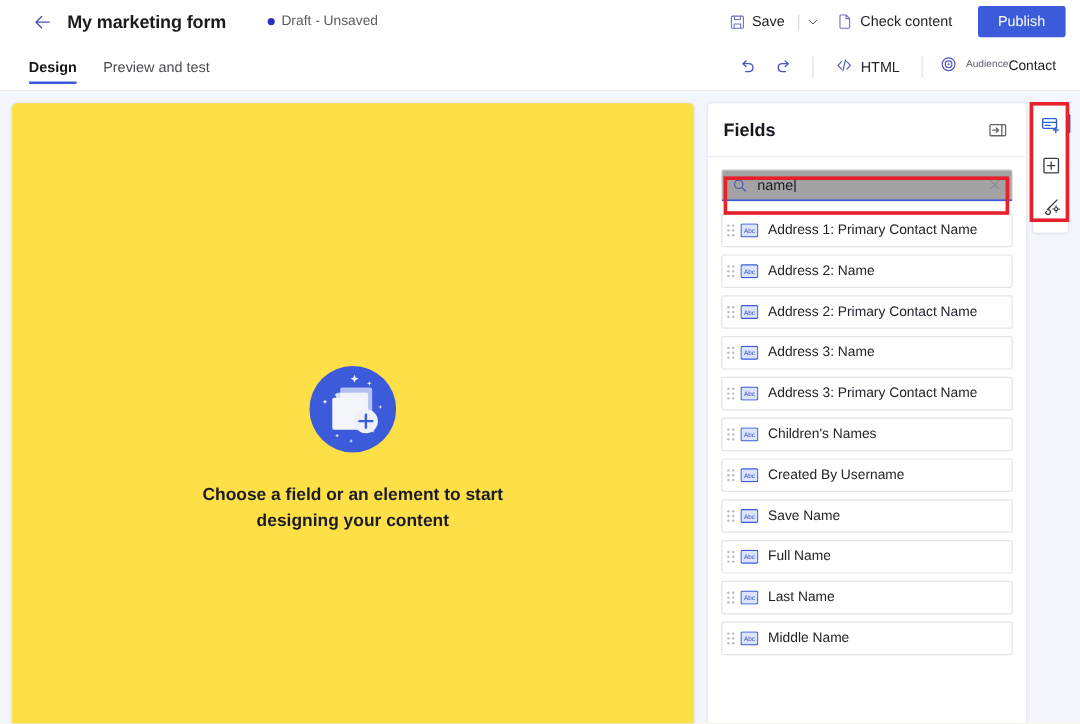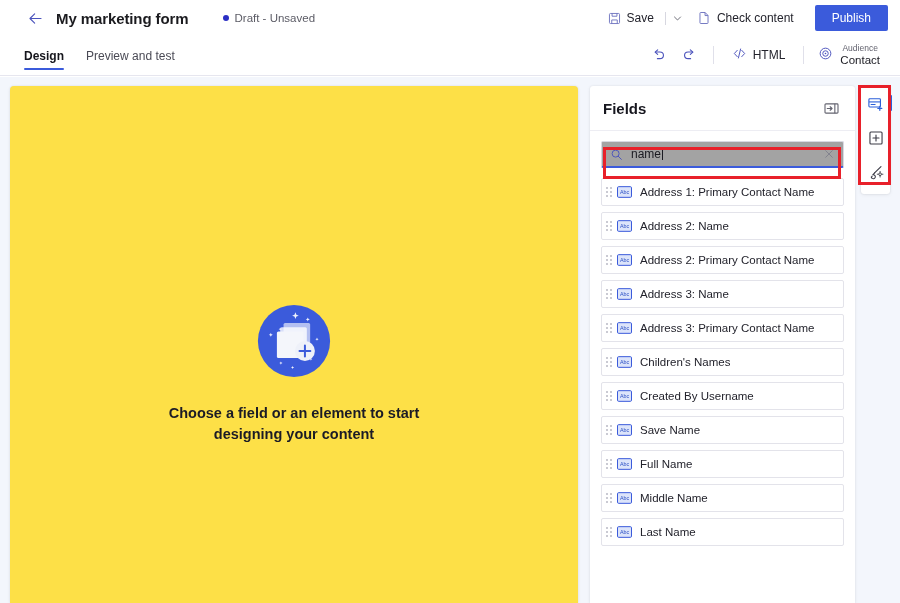--- a/index.html
+++ b/index.html
@@ -77,21 +77,21 @@
   .html-btn {
     display: flex; align-items: center; gap: 6px; font-size: 12px; color: #23232c;
     padding: 4px 8px; border-radius: 3px; cursor: pointer;
   }
   .html-btn .ic { color: #4b53bc; }
   .audience-btn {
     display: flex; align-items: center; gap: 7px; padding: 2px 6px 2px 4px;
     border-radius: 3px; cursor: pointer;
   }
   .audience-btn .ic { color: #4b53bc; }
-  .aud-lines { display: flex; flex-direction: column; line-height: 1.12; align-items: center; }
+  .aud-lines { display: flex; flex-direction: row; line-height: 1.12; }
   .aud-top { font-size: 8.5px; color: #62626e; }
   .aud-bottom { font-size: 11.5px; color: #1b1b22; }
 
   
   .body-area {
     position: absolute; left: 0; top: 77px; width: 900px; height: 526px;
     background: #f3f6fc;
   }
   .canvas {
     position: absolute; left: 10px; top: 9px; width: 568px; height: 517px;
@@ -506,38 +506,38 @@
               <i></i>
               <i></i>
               <i></i>
             </span>
           <span class="abc-icon">
               <svg width="15" height="12" viewBox="0 0 18 14">
                 <rect x="0.6" y="0.6" width="16.8" height="12.8" rx="1.4" fill="#dce4fa" stroke="#3b5bdb" stroke-width="1.2"></rect>
                 <text x="9" y="9.6" font-size="6.4" font-family="Liberation Sans, sans-serif" fill="#2b4fc4" text-anchor="middle">Abc</text>
               </svg>
             </span>
+          <span class="field-label">Last Name</span>
+        </div>
+        <div class="field-item">
+          <span class="drag-dots">
+              <i></i>
+              <i></i>
+              <i></i>
+              <i></i>
+              <i></i>
+              <i></i>
+            </span>
+          <span class="abc-icon">
+              <svg width="15" height="12" viewBox="0 0 18 14">
+                <rect x="0.6" y="0.6" width="16.8" height="12.8" rx="1.4" fill="#dce4fa" stroke="#3b5bdb" stroke-width="1.2"></rect>
+                <text x="9" y="9.6" font-size="6.4" font-family="Liberation Sans, sans-serif" fill="#2b4fc4" text-anchor="middle">Abc</text>
+              </svg>
+            </span>
           <span class="field-label">Middle Name</span>
-        </div>
-        <div class="field-item">
-          <span class="drag-dots">
-              <i></i>
-              <i></i>
-              <i></i>
-              <i></i>
-              <i></i>
-              <i></i>
-            </span>
-          <span class="abc-icon">
-              <svg width="15" height="12" viewBox="0 0 18 14">
-                <rect x="0.6" y="0.6" width="16.8" height="12.8" rx="1.4" fill="#dce4fa" stroke="#3b5bdb" stroke-width="1.2"></rect>
-                <text x="9" y="9.6" font-size="6.4" font-family="Liberation Sans, sans-serif" fill="#2b4fc4" text-anchor="middle">Abc</text>
-              </svg>
-            </span>
-          <span class="field-label">Last Name</span>
         </div>
       </div>
     </div>
 
     <div class="right-rail">
       <div class="rail-btn active">
         <svg width="16" height="15" viewBox="0 0 18 16" fill="none">
           <rect x="1" y="1.6" width="13" height="9.2" rx="1" stroke="currentColor" stroke-width="1.25"></rect>
           <path d="M1.2 5.1h13" stroke="currentColor" stroke-width="1.25"></path>
           <path d="M3.5 8h4.5" stroke="currentColor" stroke-width="1.25" stroke-linecap="round"></path>

